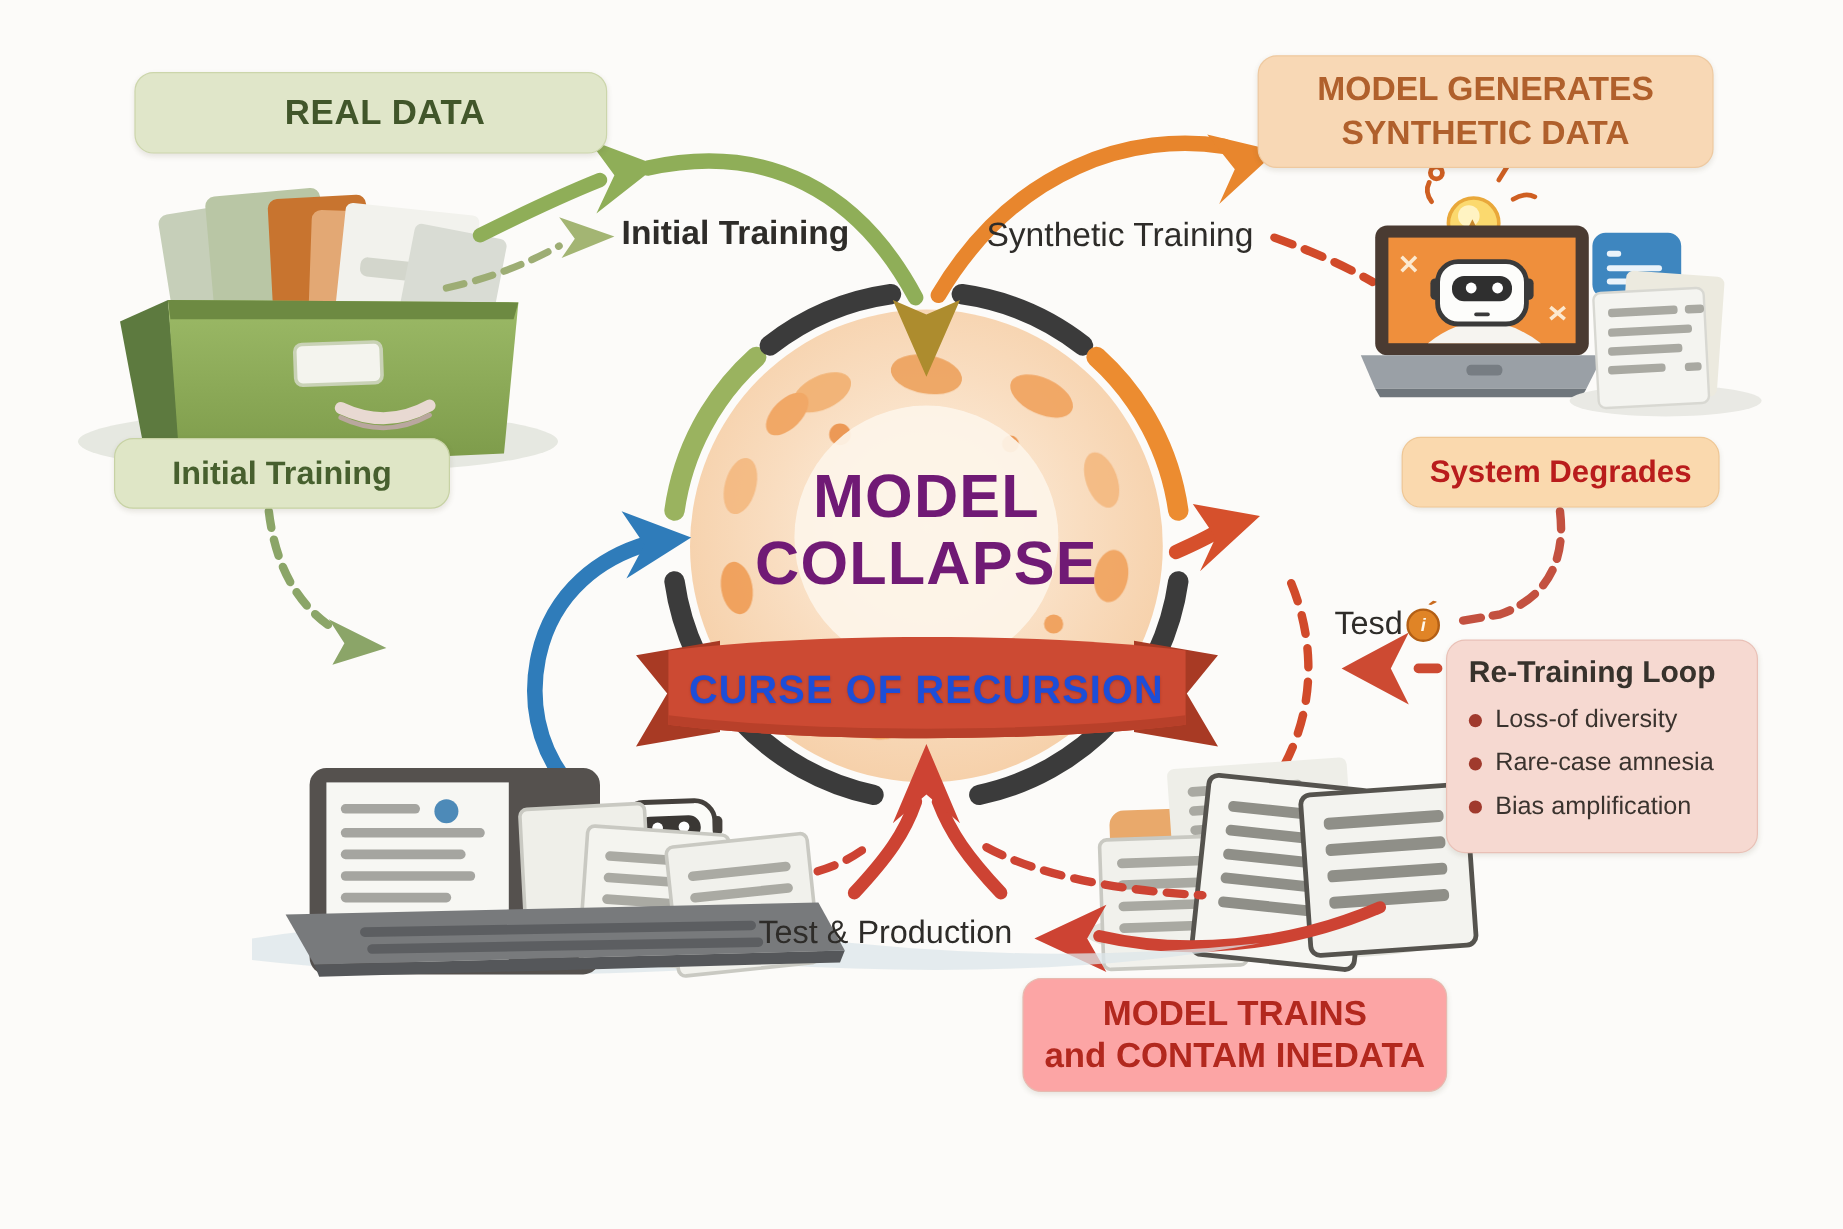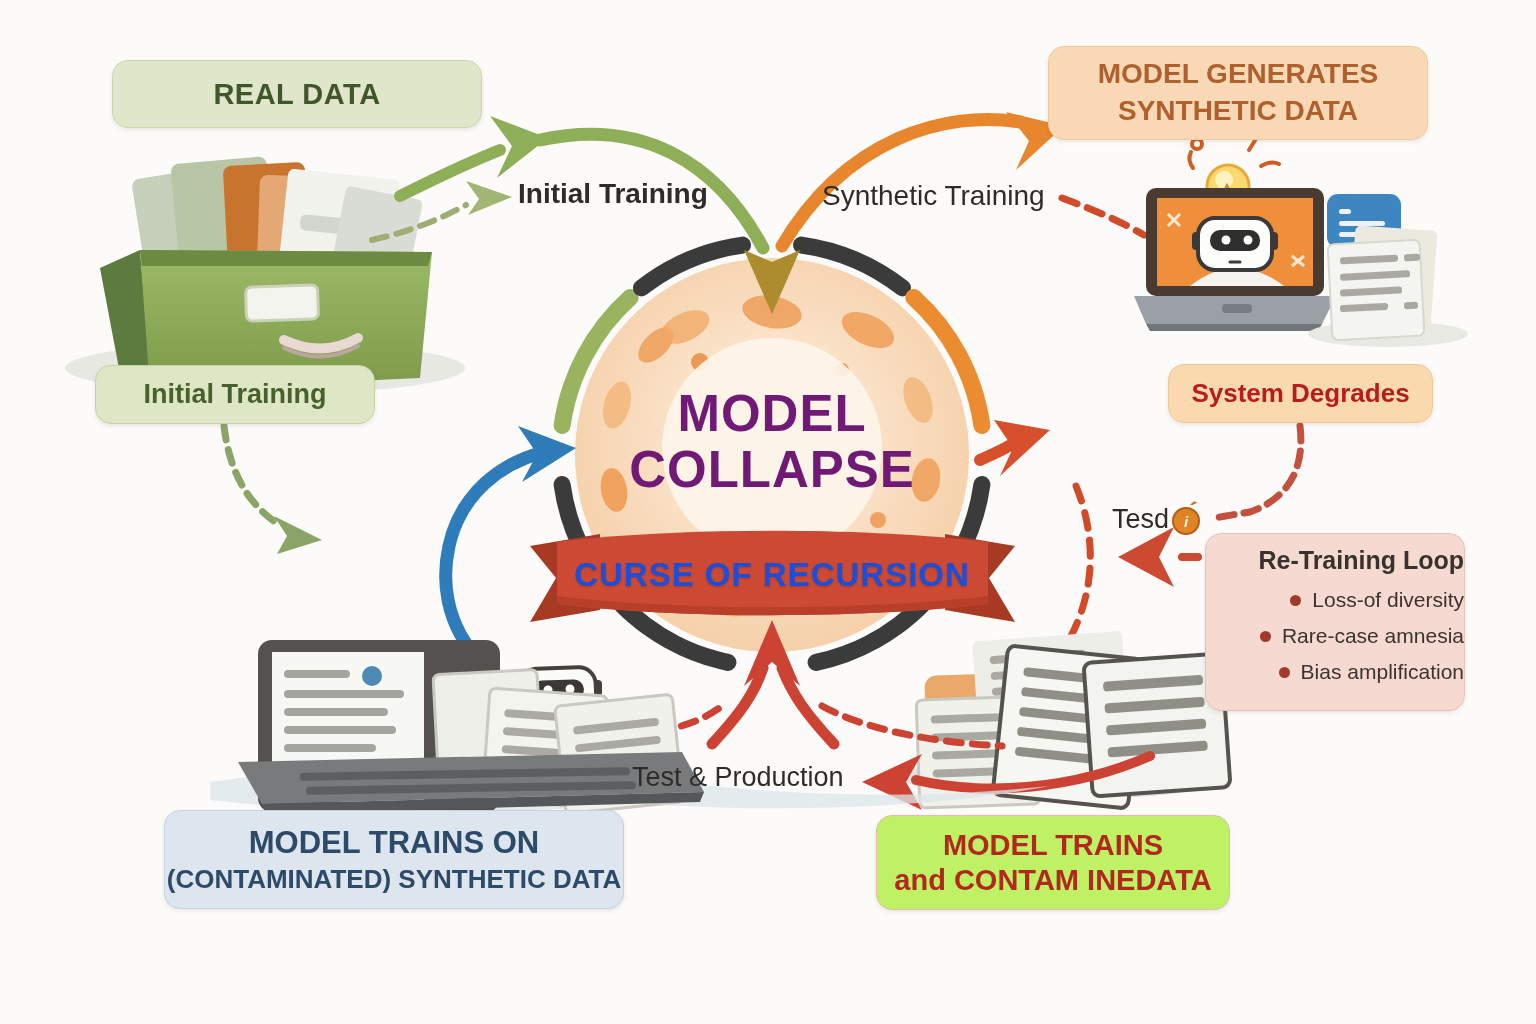--- a/index.html
+++ b/index.html
@@ -10,37 +10,37 @@
   .art{position:absolute;left:0;top:0;}
   .node{
     position:absolute;border-radius:16px;display:flex;flex-direction:column;
     align-items:center;justify-content:center;text-align:center;
     box-shadow:0 2px 4px rgba(90,80,60,.12);
   }
   .lbl{position:absolute;color:#2e2c29;white-space:nowrap;}
   .b{font-weight:bold;}
   
   .real-data{left:112px;top:60px;width:368px;height:66px;background:#e0e6c9;border:1px solid #ccd6ab;
-    color:#41562a;font-size:29px;font-weight:bold;letter-spacing:.5px;}
+    color:#41562a;font-size:29px;font-weight:bold;letter-spacing:.5px;padding-left:24px;}
   .init-train-box{left:95px;top:365px;width:278px;height:57px;background:#dfe6c6;border:1px solid #c7d2a4;
     color:#47602e;font-size:27px;font-weight:bold;}
   .gen-box{left:1048px;top:46px;width:378px;height:92px;background:#f8d8b5;border:1px solid #eec9a0;
     color:#b0602c;font-size:28px;font-weight:bold;line-height:1.32;}
   .degrade-box{left:1168px;top:364px;width:263px;height:57px;background:#fad9ae;border:1px solid #efc795;
     color:#b91c1c;font-size:26px;font-weight:bold;}
   .retrain-box{left:1205px;top:533px;width:260px;height:178px;background:#f6d9d1;border:1px solid #e9c0b6;
-    align-items:flex-end;justify-content:flex-start;padding:12px 0 0 18px;box-sizing:border-box;text-align:left;}
+    align-items:flex-start;justify-content:flex-start;padding:12px 0 0 18px;box-sizing:border-box;text-align:left;}
   .retrain-title{color:#37322c;font-size:25px;font-weight:bold;margin-bottom:7px;}
   .bullet-row{display:flex;align-items:center;color:#3a332e;font-size:21px;line-height:1.72;}
   .dot{width:11px;height:11px;border-radius:50%;background:#a03a2d;margin-right:11px;flex:0 0 auto;}
   .blue-box{left:164px;top:810px;width:458px;height:97px;background:#dde6ee;border:1px solid #c4d2de;
     color:#2d4a68;font-weight:bold;}
   .blue-box .l1{font-size:31px;}
   .blue-box .l2{font-size:26px;margin-top:3px;}
-  .red-box{left:876px;top:815px;width:352px;height:93px;background:#bef264;border:1px solid #e7b9af;
+  .red-box{left:852px;top:815px;width:352px;height:93px;background:#fca5a5;border:1px solid #e7b9af;
     color:#b2281e;font-weight:bold;}
   .red-box .l1{font-size:29px;}
   .red-box .l2{font-size:29px;margin-top:2px;}
   
   .center-title{left:772px;top:386px;transform:translateX(-50%);text-align:center;
     color:#701a75;font-size:51px;font-weight:bold;line-height:1.1;letter-spacing:1px;}
   .banner-text{left:772px;top:556px;transform:translateX(-50%);color:#1d4ed8;
     font-size:33px;font-weight:bold;letter-spacing:1px;text-shadow:0 1px 2px rgba(120,30,10,.35);}
   
   .init-label{left:518px;top:178px;font-size:28px;font-weight:bold;}
@@ -365,23 +365,19 @@
 
 <div class="lbl center-title">
   <div>MODEL</div>
   <div>COLLAPSE</div>
 </div>
 
 <div class="lbl banner-text">CURSE OF RECURSION</div>
 
 <div class="lbl testprod-bottom">Test &amp; Production</div>
 
-<div class="node blue-box">
-  <div class="l1">MODEL TRAINS ON</div>
-  <div class="l2">(CONTAMINATED) SYNTHETIC DATA</div>
-</div>
 
 <div class="node red-box">
   <div class="l1">MODEL TRAINS</div>
   <div class="l2">and CONTAM INEDATA</div>
 </div>
 
 </div>
 
 </body></html>

